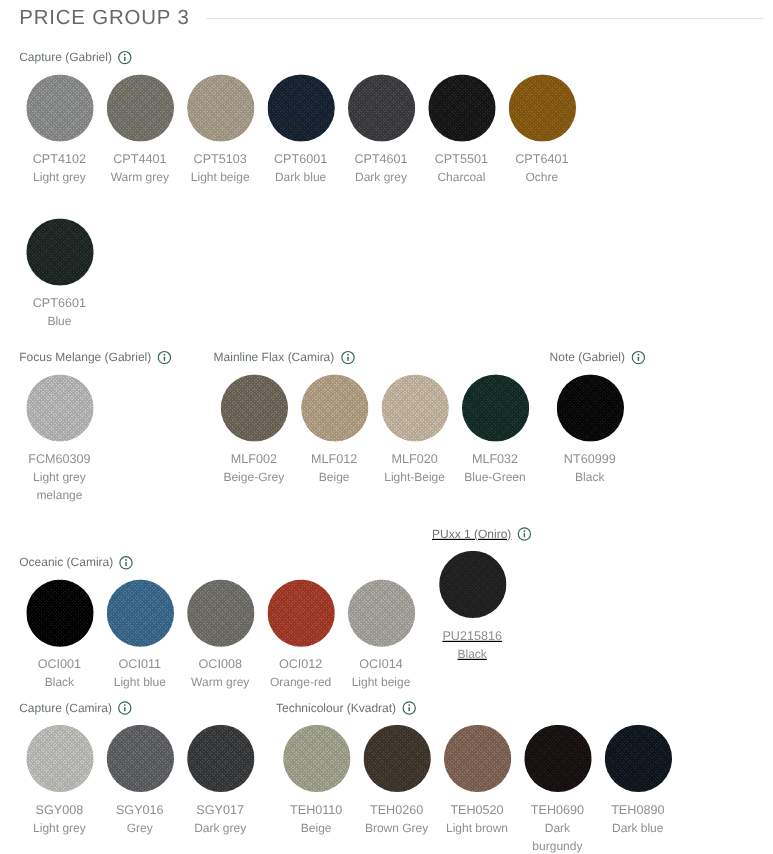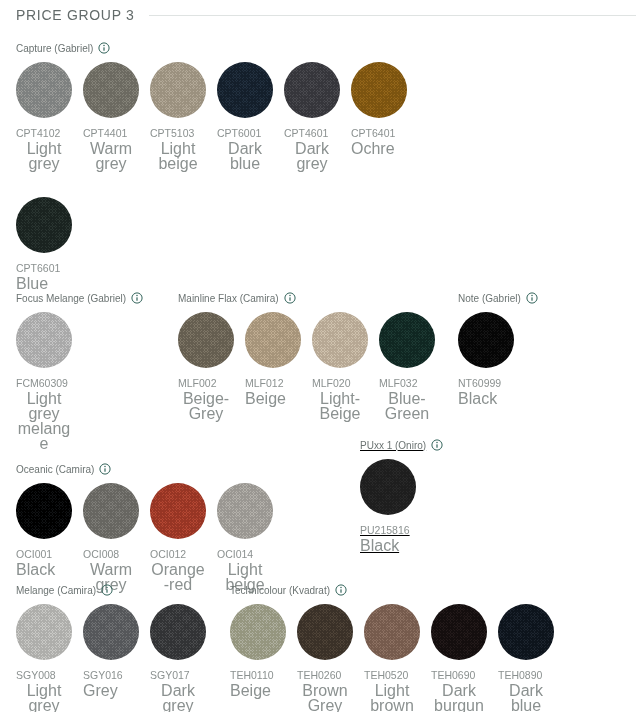--- a/index.html
+++ b/index.html
@@ -15,21 +15,21 @@
   
   .pg-header {
     position: absolute;
     left: 16px; top: 4px;
     right: 8px;
     height: 22px;
     display: flex; align-items: center;
     gap: 14px;
   }
   .pg-title {
-    font-size: 14px;
+    font-size: 17px;
     letter-spacing: 0.7px;
     color: #636b6a;
     white-space: nowrap;
   }
   .pg-rule {
     flex: 1 1 auto;
     height: 1px;
     background: #dfe3e2;
   }
 
@@ -58,39 +58,39 @@
   .swatch-row {
     display: flex;
     flex-direction: row;
     align-items: flex-start;
   }
   .swatch {
     width: 67px;
     flex: 0 0 67px;
     display: flex;
     flex-direction: column;
-    align-items: flex-start;
+    align-items: center;
   }
   .dot {
     width: 56px; height: 56px;
     border-radius: 50%;
     margin-bottom: 8px;
     background-repeat: repeat;
     background-size: 4px 4px;
   }
   .code {
     font-size: 10.5px;
     color: #8b9190;
     line-height: 15px;
     text-align: center;
     max-width: 62px;
     word-break: break-word;
   }
   .name {
-    font-size: 16px;
+    font-size: 10px;
     color: #8b9190;
     line-height: 15px;
     text-align: center;
     max-width: 56px;
     overflow-wrap: break-word;
     word-break: break-word;
     hyphens: none;
   }
 </style>
 </head>
@@ -133,20 +133,25 @@
             <div class="dot" style="background: repeating-linear-gradient(45deg, rgb(20, 31, 43) 0px, rgb(20, 31, 43) 1px, transparent 1px, transparent 2px), repeating-linear-gradient(-45deg, rgb(20, 31, 43) 0px, rgb(20, 31, 43) 1px, transparent 1px, transparent 2px), rgb(34, 48, 63);"></div>
             <div class="code">CPT6001</div>
             <div class="name">Dark blue</div>
           </div>
           <div class="swatch">
             <div class="dot" style="background: repeating-linear-gradient(45deg, rgb(54, 54, 59) 0px, rgb(54, 54, 59) 1px, transparent 1px, transparent 2px), repeating-linear-gradient(-45deg, rgb(54, 54, 59) 0px, rgb(54, 54, 59) 1px, transparent 1px, transparent 2px), rgb(74, 74, 79);"></div>
             <div class="code">CPT4601</div>
             <div class="name">Dark grey</div>
           </div>
           <div class="swatch">
+            <div class="dot" style="background: repeating-linear-gradient(45deg, rgb(21, 20, 20) 0px, rgb(21, 20, 20) 1px, transparent 1px, transparent 2px), repeating-linear-gradient(-45deg, rgb(21, 20, 20) 0px, rgb(21, 20, 20) 1px, transparent 1px, transparent 2px), rgb(38, 37, 36);"></div>
+            <div class="code">CPT5501</div>
+            <div class="name">Charcoal</div>
+          </div>
+          <div class="swatch">
             <div class="dot" style="background: repeating-linear-gradient(45deg, rgb(124, 84, 16) 0px, rgb(124, 84, 16) 1px, transparent 1px, transparent 2px), repeating-linear-gradient(-45deg, rgb(124, 84, 16) 0px, rgb(124, 84, 16) 1px, transparent 1px, transparent 2px), rgb(148, 102, 26);"></div>
             <div class="code">CPT6401</div>
             <div class="name">Ochre</div>
           </div>
         </div>
         <div class="swatch-row" style="margin-top: 26px;">
           <div class="swatch">
             <div class="dot" style="background: repeating-linear-gradient(45deg, rgb(26, 35, 32) 0px, rgb(26, 35, 32) 1px, transparent 1px, transparent 2px), repeating-linear-gradient(-45deg, rgb(26, 35, 32) 0px, rgb(26, 35, 32) 1px, transparent 1px, transparent 2px), rgb(42, 53, 49);"></div>
             <div class="code">CPT6601</div>
             <div class="name">Blue</div>
@@ -228,20 +233,25 @@
               <rect x="5.4" y="5.2" width="1.2" height="3.6" rx="0.5" fill="#35655c"></rect>
             </svg></span>
         </div>
         <div class="swatch-row">
           <div class="swatch">
             <div class="dot" style="background: repeating-linear-gradient(45deg, rgb(0, 0, 0) 0px, rgb(0, 0, 0) 1px, transparent 1px, transparent 2px), repeating-linear-gradient(-45deg, rgb(0, 0, 0) 0px, rgb(0, 0, 0) 1px, transparent 1px, transparent 2px), rgb(16, 18, 20);"></div>
             <div class="code">OCI001</div>
             <div class="name">Black</div>
           </div>
           <div class="swatch">
+            <div class="dot" style="background: repeating-linear-gradient(45deg, rgb(54, 96, 127) 0px, rgb(54, 96, 127) 1px, transparent 1px, transparent 2px), repeating-linear-gradient(-45deg, rgb(54, 96, 127) 0px, rgb(54, 96, 127) 1px, transparent 1px, transparent 2px), rgb(72, 120, 160);"></div>
+            <div class="code">OCI011</div>
+            <div class="name">Light blue</div>
+          </div>
+          <div class="swatch">
             <div class="dot" style="background: repeating-linear-gradient(45deg, rgb(103, 102, 97) 0px, rgb(103, 102, 97) 1px, transparent 1px, transparent 2px), repeating-linear-gradient(-45deg, rgb(103, 102, 97) 0px, rgb(103, 102, 97) 1px, transparent 1px, transparent 2px), rgb(126, 125, 120);"></div>
             <div class="code">OCI008</div>
             <div class="name">Warm grey</div>
           </div>
           <div class="swatch">
             <div class="dot" style="background: repeating-linear-gradient(45deg, rgb(151, 53, 36) 0px, rgb(151, 53, 36) 1px, transparent 1px, transparent 2px), repeating-linear-gradient(-45deg, rgb(151, 53, 36) 0px, rgb(151, 53, 36) 1px, transparent 1px, transparent 2px), rgb(180, 71, 51);"></div>
             <div class="code">OCI012</div>
             <div class="name">Orange-red</div>
           </div>
           <div class="swatch">
@@ -263,21 +273,21 @@
         <div class="swatch-row">
           <div class="swatch">
             <div class="dot" style="background: repeating-linear-gradient(45deg, rgb(30, 30, 30) 0px, rgb(30, 30, 30) 1px, transparent 1px, transparent 2px), repeating-linear-gradient(-45deg, rgb(30, 30, 30) 0px, rgb(30, 30, 30) 1px, transparent 1px, transparent 2px), rgb(41, 41, 41);"></div>
             <div class="code">PU215816</div>
             <div class="name">Black</div>
           </div>
         </div>
       </div>
       <div class="block" style="left: 16px; top: 582px;">
         <div class="grp-header">
-          <span class="grp-title">Melange (Camira)</span>
+          <span class="grp-title">Capture (Camira)</span>
           <span class="info-icon"><svg width="12" height="12" viewBox="0 0 12 12">
               <circle cx="6" cy="6" r="5.1" fill="none" stroke="#35655c" stroke-width="1"></circle>
               <circle cx="6" cy="3.6" r="0.75" fill="#35655c"></circle>
               <rect x="5.4" y="5.2" width="1.2" height="3.6" rx="0.5" fill="#35655c"></rect>
             </svg></span>
         </div>
         <div class="swatch-row">
           <div class="swatch">
             <div class="dot" style="background: repeating-linear-gradient(45deg, rgb(174, 174, 171) 0px, rgb(174, 174, 171) 1px, transparent 1px, transparent 2px), repeating-linear-gradient(-45deg, rgb(174, 174, 171) 0px, rgb(174, 174, 171) 1px, transparent 1px, transparent 2px), rgb(201, 201, 198);"></div>
             <div class="code">SGY008</div>

